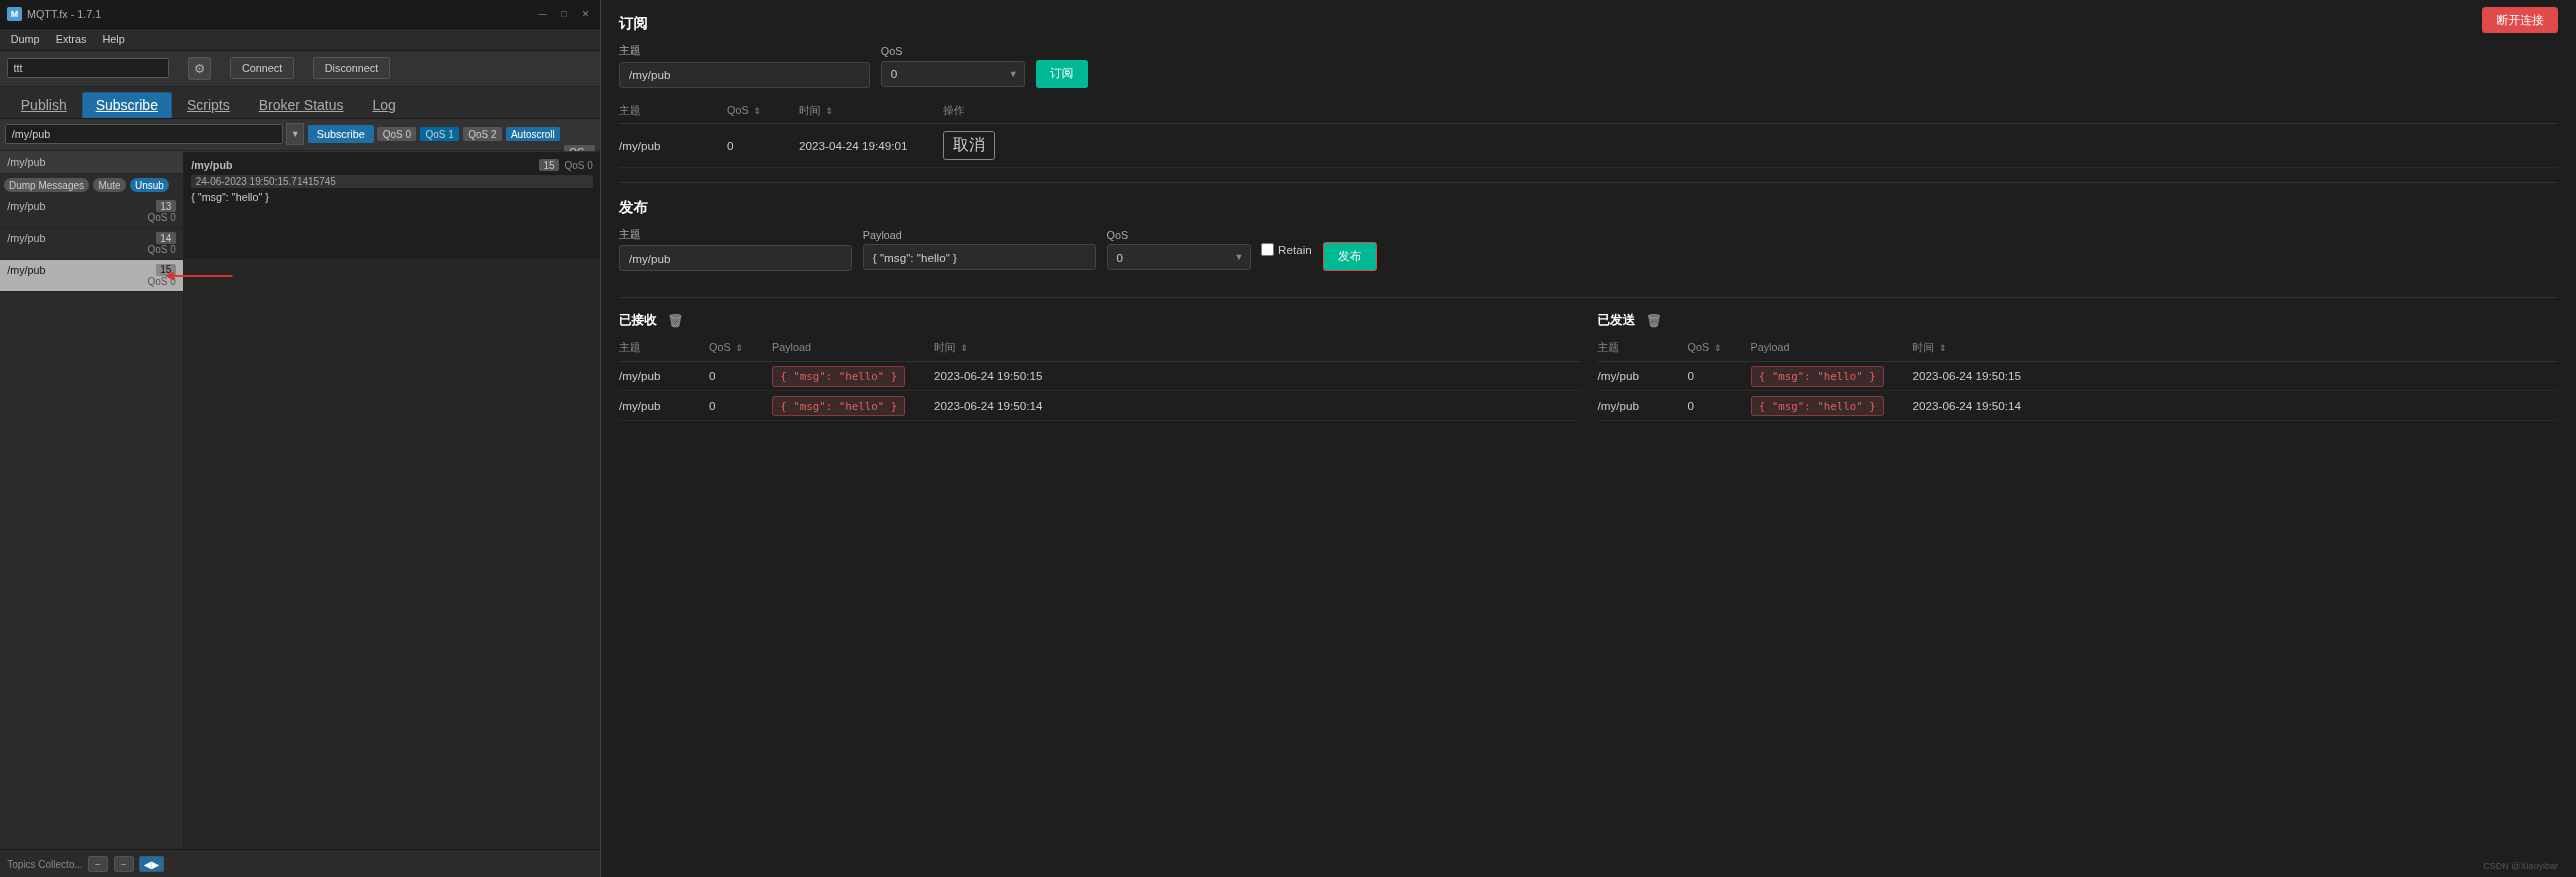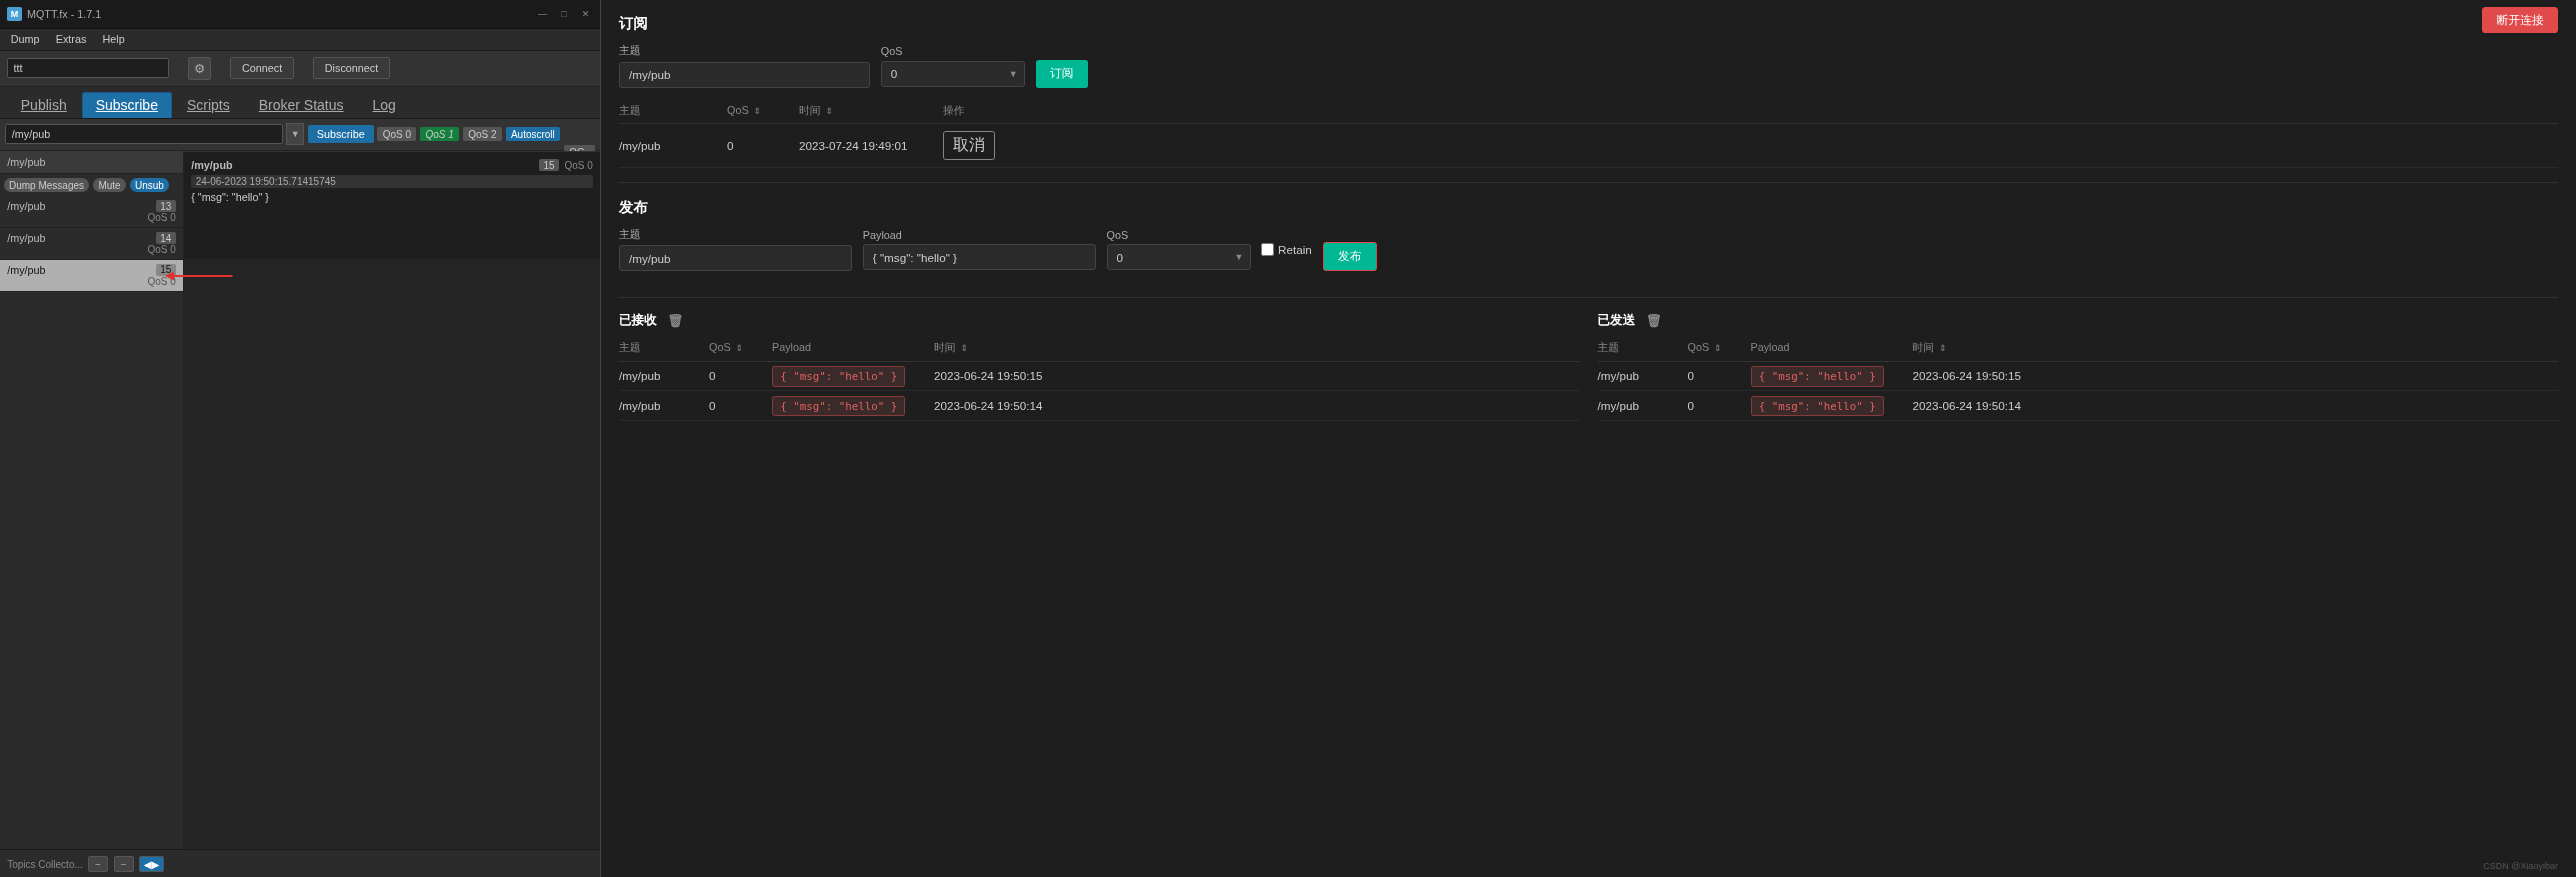--- a/index.html
+++ b/index.html
@@ -201,21 +201,21 @@
       border-radius: 1.8px;
       cursor: pointer;
     }
     .qos-badge {
       padding: 1.8px 5.4px;
       font-size: 10px;
       border-radius: 1.8px;
       cursor: pointer;
     }
     .qos-0 { background: #555; color: #ccc; }
-    .qos-1 { background: #15803d; color: #ccc; font-style: italic; }
+    .qos-1 { background: #0369a1; color: #ccc; }
     .qos-2 { background: #555; color: #ccc; }
     .autoscroll { background: #1e6fa5; color: #fff; padding: 1.8px 5.4px; font-size: 10px; border-radius: 1.8px; cursor: pointer; }
     .qc-btn { background: #555; color: #ccc; padding: 1.8px 5.4px; font-size: 10px; border-radius: 1.8px; cursor: pointer; margin-top: 36px; }
 
     .main-content {
       display: flex;
       flex: 1;
       overflow: hidden;
     }
 
@@ -668,21 +668,21 @@
     <div>
       <div class="table-header-row">
         <span class="th col-topic">主题</span>
         <span class="th col-qos">QoS <span class="sort-icon">⇕</span></span>
         <span class="th col-time">时间 <span class="sort-icon">⇕</span></span>
         <span class="th col-op">操作</span>
       </div>
       <div class="table-row">
         <span class="col-topic">/my/pub</span>
         <span class="col-qos">0</span>
-        <span class="col-time">2023-07-24 19:49:01</span>
+        <span class="col-time">2023-04-24 19:49:01</span>
         <span class="col-op">
           <button class="cancel-btn">取消</button>
         </span>
       </div>
     </div>
   </div>
 
   <div class="divider"></div>
 
   <div>

